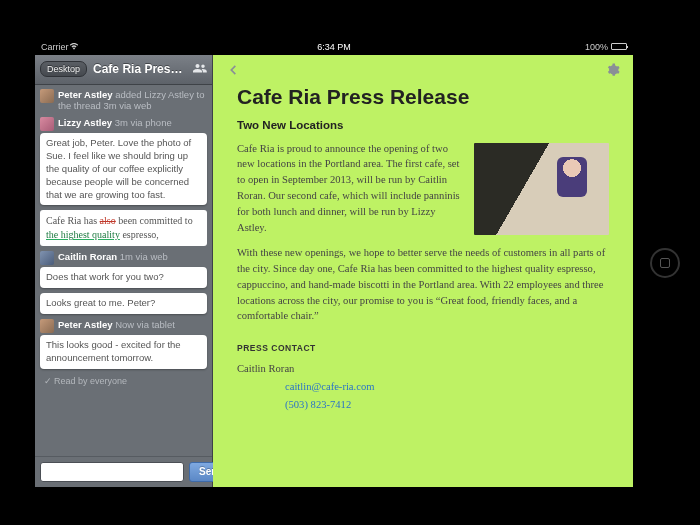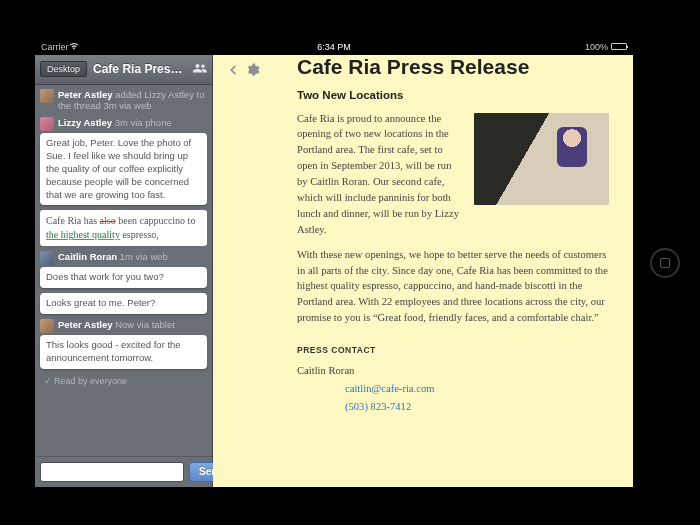--- a/index.html
+++ b/index.html
@@ -99,21 +99,21 @@
     align-items: center;
     padding: 0 5px;
     gap: 6px;
   }
   .desktop-btn {
     font-size: 9px;
     background: linear-gradient(#5a5e64, #45494f);
     border: 1px solid #2f3237;
     color: #eee;
     padding: 2px 6px;
-    border-radius: 2px;
+    border-radius: 7px;
     text-shadow: 0 -1px 0 rgba(0,0,0,.5);
   }
   .doc-title {
     font-size: 12px;
     font-weight: bold;
     color: #fff;
     text-shadow: 0 -1px 0 rgba(0,0,0,.4);
     white-space: nowrap;
     overflow: hidden;
     text-overflow: ellipsis;
@@ -172,24 +172,24 @@
   .send-btn {
     background: linear-gradient(#7fa9e0, #5b88c6);
     border: 1px solid #3e6aa8;
     color: #fff; font-size: 10px; font-weight: 600;
     padding: 0 9px; border-radius: 3px;
     text-shadow: 0 -1px 0 rgba(0,0,0,.25);
   }
 
   .main {
     flex: 1;
-    background: #fef9c3;
-    position: relative;
-    display: flex;
-    flex-direction: row;
+    background: #bef264;
+    position: relative;
+    display: flex;
+    flex-direction: column;
   }
   .main-toolbar {
     height: 30px;
     display: flex;
     align-items: center;
     padding: 0 10px;
   }
   .back-btn, .gear-btn {
     width: 20px; height: 20px; display: flex;
     align-items: center; justify-content: center;
@@ -288,21 +288,21 @@
 
           <div class="msg">
             <div class="msg-head">
               <div class="avatar a2"></div>
               <div class="msg-head-text"><span class="name">Lizzy Astley</span><span class="meta"> 3m via phone</span></div>
             </div>
             <div class="bubble">Great job, Peter. Love the photo of Sue. I feel like we should bring up the quality of our coffee explicitly because people will be concerned that we are growing too fast.</div>
           </div>
 
           <div class="msg">
-            <div class="diff"><span>Cafe Ria has </span><span class="del">also</span><span> been cappuccino to </span><span class="ins">the highest quality</span><span> espresso,</span></div>
+            <div class="diff"><span>Cafe Ria has </span><span class="del">also</span><span> been committed to </span><span class="ins">the highest quality</span><span> espresso,</span></div>
           </div>
 
           <div class="msg">
             <div class="msg-head">
               <div class="avatar a3"></div>
               <div class="msg-head-text"><span class="name">Caitlin Roran</span><span class="meta"> 1m via web</span></div>
             </div>
             <div class="bubble">Does that work for you two?</div>
           </div>
 

